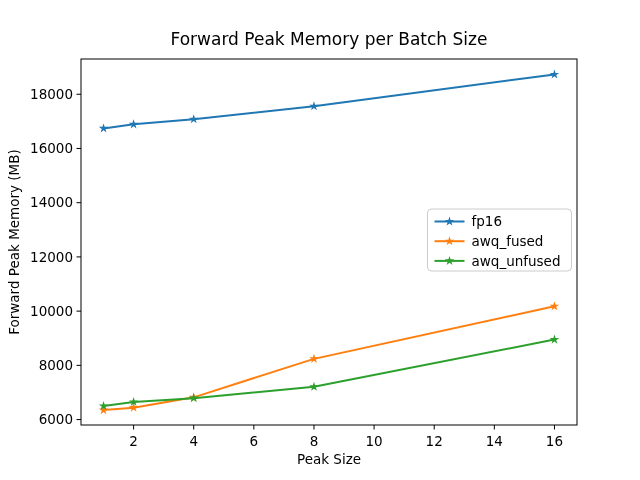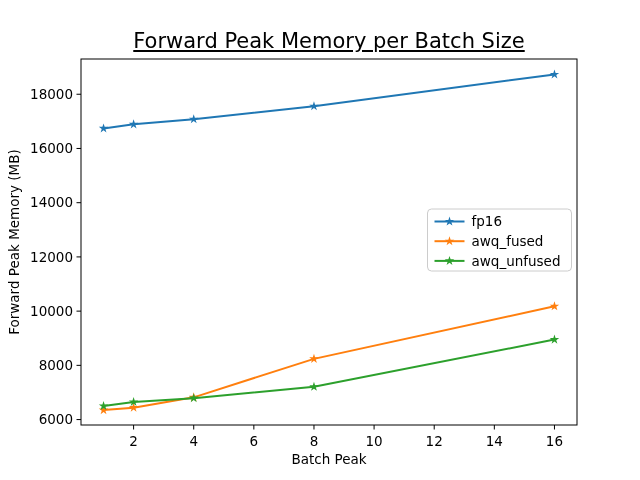--- a/index.html
+++ b/index.html
@@ -21,24 +21,23 @@
   svg text {
     font-family: "DejaVu Sans", sans-serif;
     fill: #000000;
   }
   .chart-title {
     position: absolute;
     left: 81px;
     width: 496px;
     top: 29px;
     text-align: center;
-    font-size: 21px;
+    font-size: 17px;
     color: #000000;
     white-space: nowrap;
-    text-decoration: underline;
   }
   .x-axis-label {
     position: absolute;
     left: 81px;
     width: 496px;
     top: 451px;
     text-align: center;
     font-size: 13.5px;
     color: #000000;
     white-space: nowrap;
@@ -112,15 +111,15 @@
       <path d="M449.50 216.50L450.62 219.95L454.26 219.95L451.32 222.09L452.44 225.55L449.50 223.41L446.56 225.55L447.68 222.09L444.74 219.95L448.38 219.95Z" fill="#1f77b4"></path>
       <text x="471.5" y="226.1" font-size="13.5px">fp16</text>
       <line x1="434.5" y1="241.2" x2="464.5" y2="241.2" stroke="#ff7f0e" stroke-width="2"></line>
       <path d="M449.50 236.20L450.62 239.65L454.26 239.65L451.32 241.79L452.44 245.25L449.50 243.11L446.56 245.25L447.68 241.79L444.74 239.65L448.38 239.65Z" fill="#ff7f0e"></path>
       <text x="471.5" y="245.79999999999998" font-size="13.5px">awq_fused</text>
       <line x1="434.5" y1="260.9" x2="464.5" y2="260.9" stroke="#2ca02c" stroke-width="2"></line>
       <path d="M449.50 255.90L450.62 259.35L454.26 259.35L451.32 261.49L452.44 264.95L449.50 262.81L446.56 264.95L447.68 261.49L444.74 259.35L448.38 259.35Z" fill="#2ca02c"></path>
       <text x="471.5" y="265.5" font-size="13.5px">awq_unfused</text>
     </svg>
   <div class="chart-title">Forward Peak Memory per Batch Size</div>
-  <div class="x-axis-label">Batch Peak</div>
+  <div class="x-axis-label">Peak Size</div>
   <div class="y-axis-label">Forward Peak Memory (MB)</div>
 </div>
 
 </body></html>

